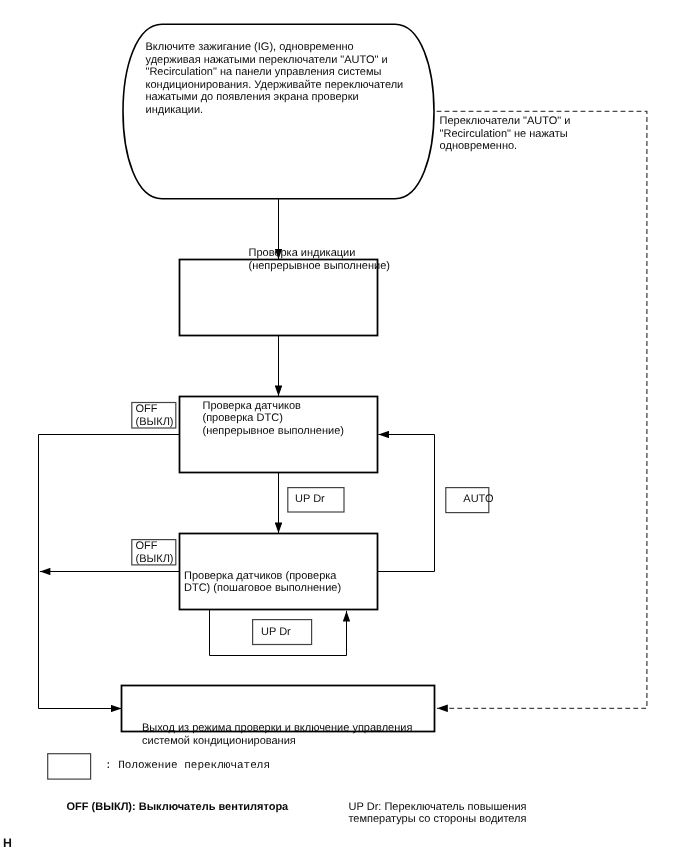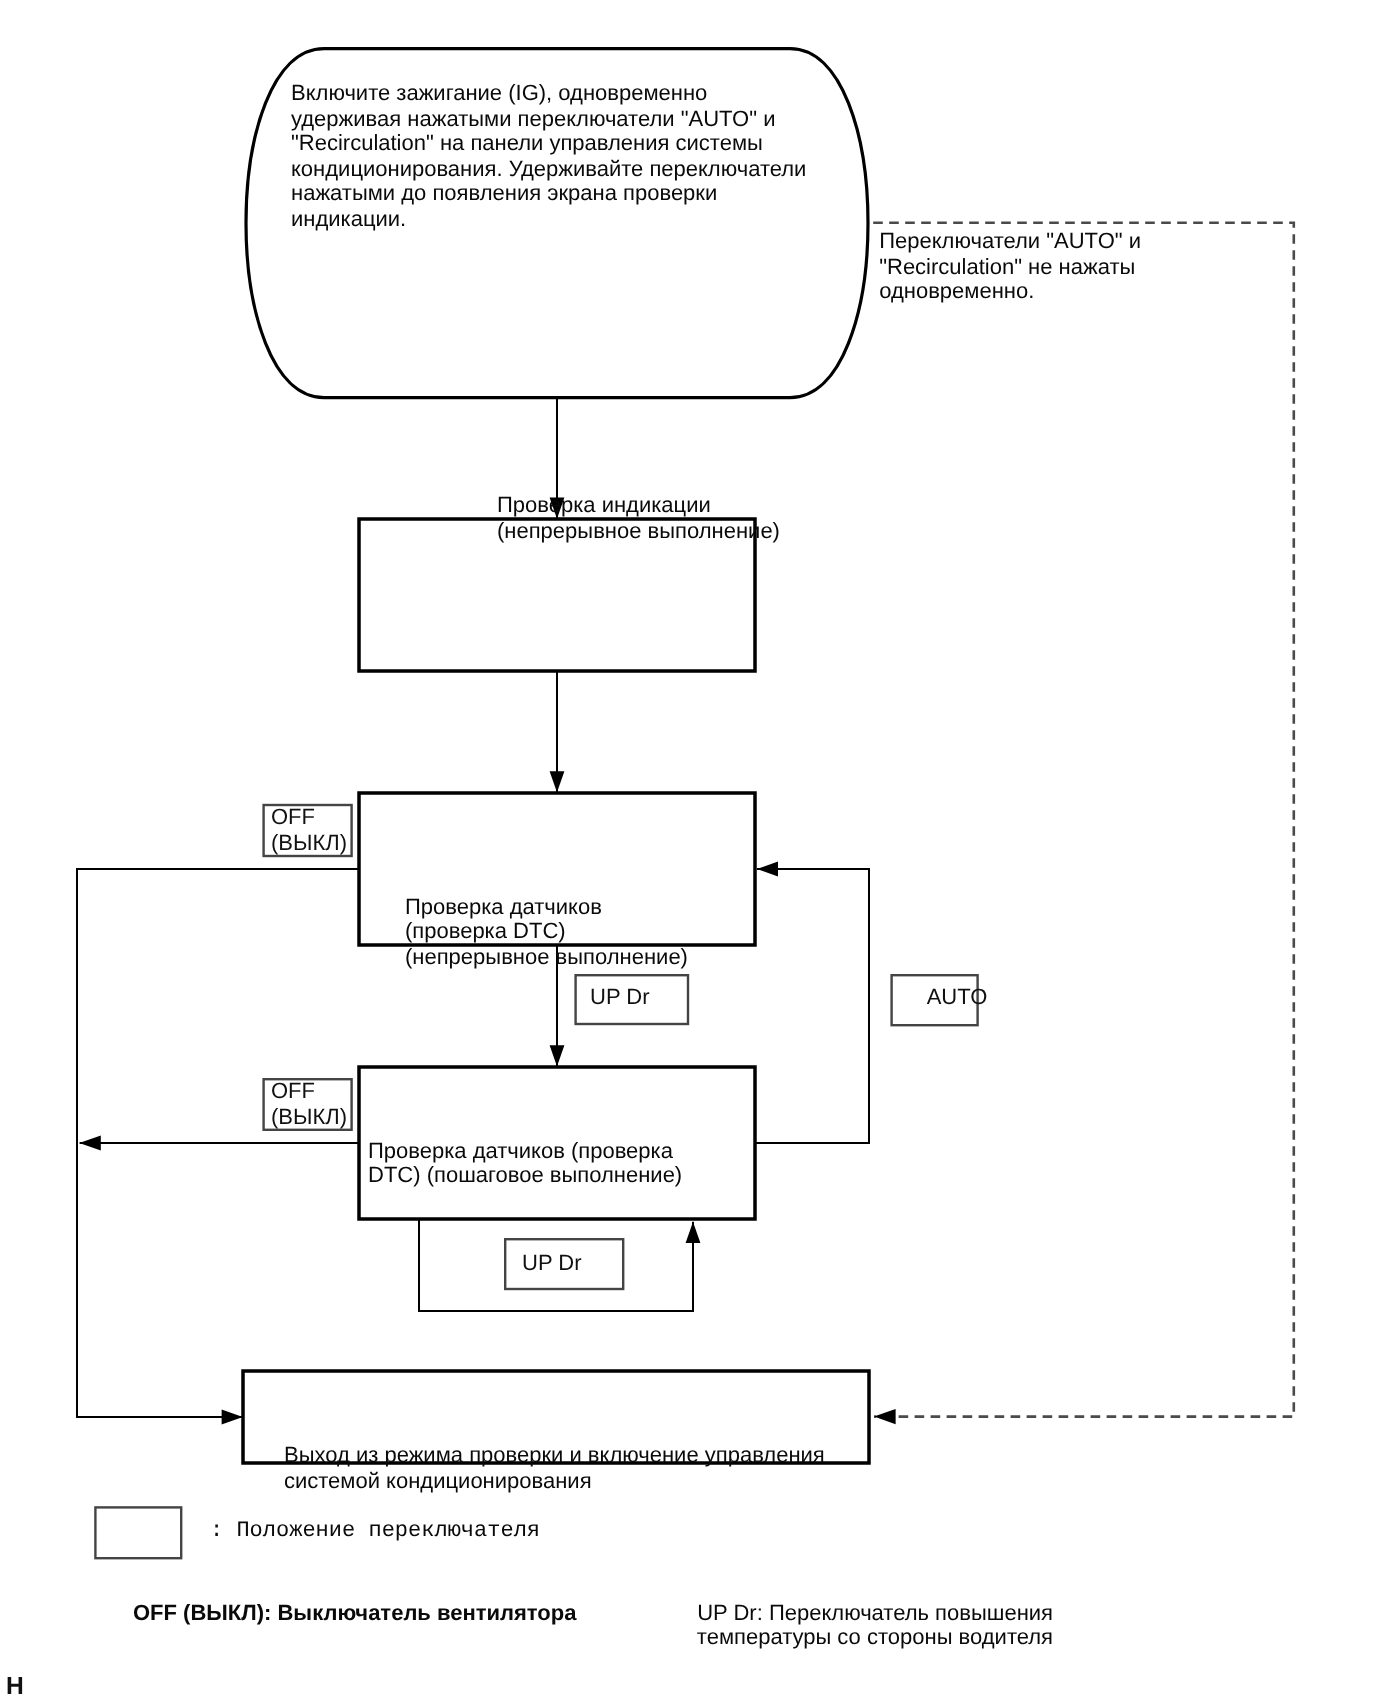--- a/index.html
+++ b/index.html
@@ -69,21 +69,21 @@
 нажатыми до появления экрана проверки
 индикации.</div>
 
   <div class="txt" style="left:439.6px; top:115.3px; width:210px;">Переключатели "AUTO" и
 "Recirculation" не нажаты
 одновременно.</div>
 
   <div class="txt" style="left:212.5px; top:247px; width:180px;margin-left:36px;">Проверка индикации
 (непрерывное выполнение)</div>
 
-  <div class="txt" style="left:202.5px; top:399.5px; width:190px;margin-top:48px;">Проверка датчиков
+  <div class="txt" style="left:202.5px; top:399.5px; width:190px;">Проверка датчиков
 (проверка DTC)
 (непрерывное выполнение)</div>
 
   <div class="txt" style="left:184px; top:537.5px; width:190px;margin-top:32px;">Проверка датчиков (проверка
 DTC) (пошаговое выполнение)</div>
 
   <div class="txt" style="left:142px; top:690px; width:295px;margin-top:32px;">Выход из режима проверки и включение управления
 системой кондиционирования</div>
 
   <div class="boxlabel" style="left:135.5px; top:403.3px; width:45px; text-align:left; white-space:pre-line;">OFF

